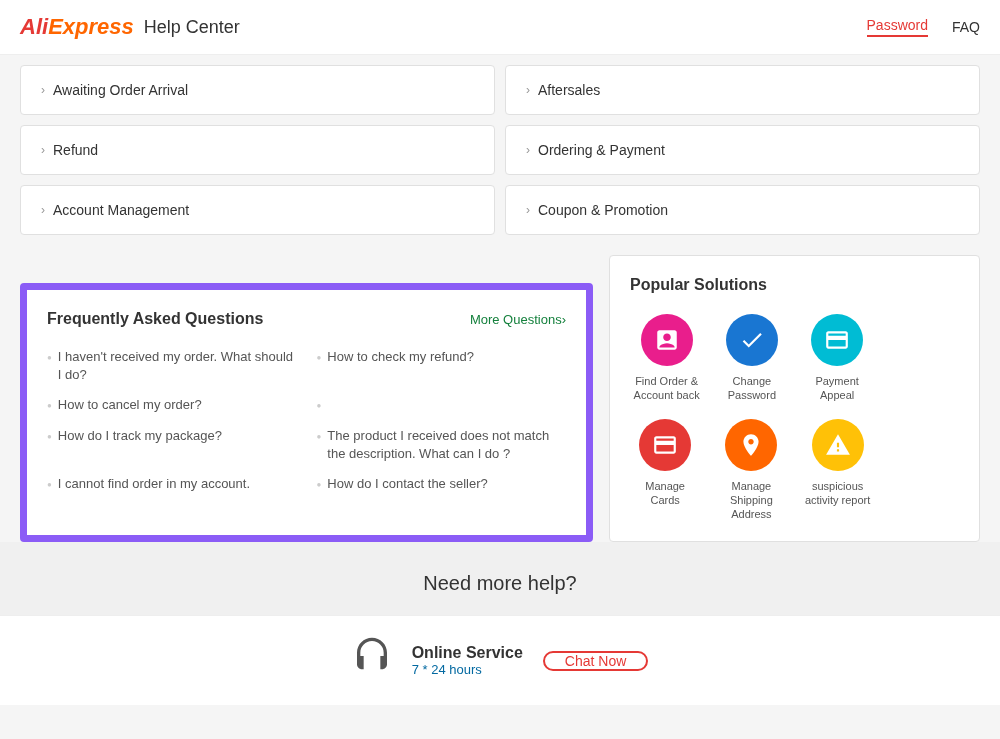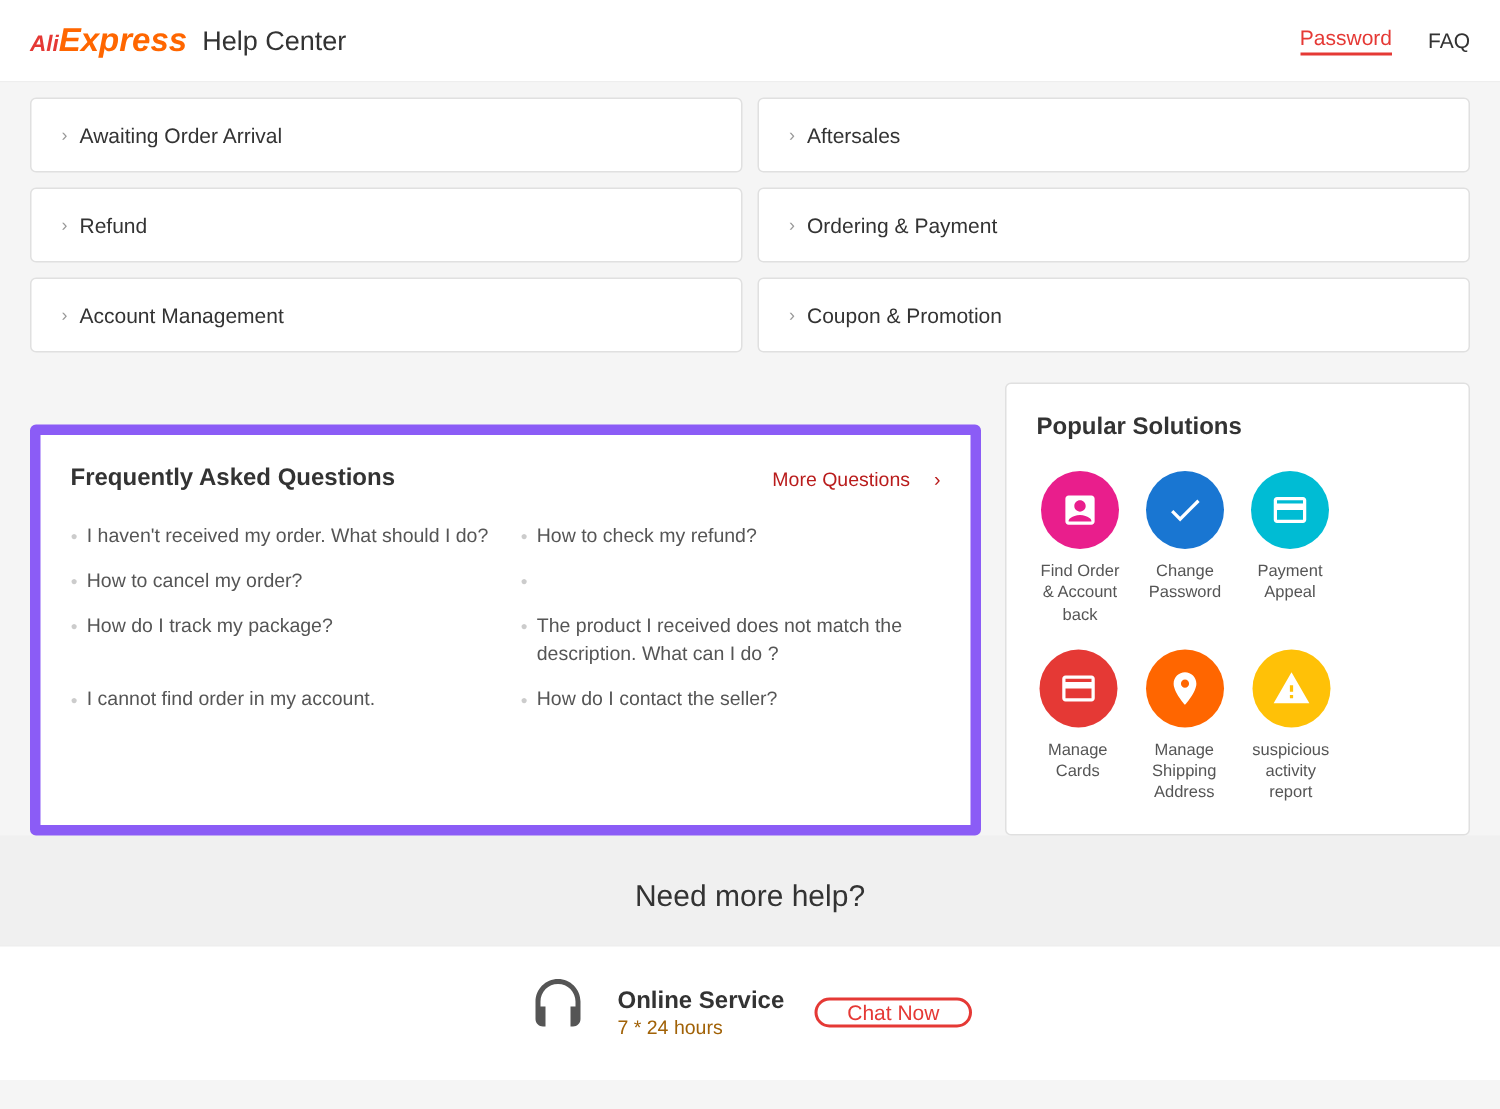--- a/index.html
+++ b/index.html
@@ -8,21 +8,21 @@
     
     .header {
       background: #fff;
       display: flex;
       align-items: center;
       justify-content: space-between;
       padding: 14px 20px;
       border-bottom: 1px solid #eee;
     }
     .header-left { display: flex; align-items: center; gap: 10px; }
-    .logo-ali { color: #e53935; font-size: 15px; font-weight: bold; font-style: italic; }
+    .logo-ali { color: #e53935; font-size: 22px; font-weight: bold; font-style: italic; }
     .logo-express { color: #ff6600; font-size: 22px; font-weight: bold; font-style: italic; }
     .header-title { color: #333; font-size: 18px; }
     .header-nav { display: flex; gap: 24px; align-items: center; }
     .nav-link { text-decoration: none; color: #333; font-size: 14px; }
     .nav-link.active { color: #e53935; border-bottom: 2px solid #e53935; padding-bottom: 2px; }
 
     
     .main { max-width: 1000px; margin: 0 auto; padding: 10px 20px 40px; }
 
     
@@ -48,32 +48,32 @@
     .faq-section {
       background: #fff;
       border: 7px solid #8b5cf6;
       border-radius: 4px;
       padding: 20px;
       flex: 1;
       margin-top: 28px;
     }
     .faq-header { display: flex; justify-content: space-between; align-items: center; margin-bottom: 20px; }
     .faq-title { font-size: 16px; font-weight: bold; color: #333; }
-    .more-questions { color: #b91c1c; font-size: 13px; cursor: pointer; text-decoration: none; display: flex; align-items: center; gap: 16px; }
+    .more-questions { color: #15803d; font-size: 13px; cursor: pointer; text-decoration: none; display: flex; align-items: center; gap: 0; }
     .faq-grid { display: grid; grid-template-columns: 1fr 1fr; gap: 12px 20px; }
     .faq-item { display: flex; align-items: flex-start; gap: 6px; color: #555; font-size: 13px; line-height: 1.4; cursor: pointer; }
     .faq-dot { color: #ccc; font-size: 8px; margin-top: 4px; flex-shrink: 0; }
 
     
     .popular-section {
       background: #fff;
       border: 1px solid #e0e0e0;
       border-radius: 4px;
       padding: 20px;
-      width: 310px;
+      width: 371px;
       flex-shrink: 0;
     }
     .popular-title { font-size: 16px; font-weight: bold; color: #333; margin-bottom: 20px; }
     .solutions-grid { display: grid; grid-template-columns: repeat(4, 1fr); gap: 12px; margin-bottom: 16px; }
     .solution-item { display: flex; flex-direction: column; align-items: center; gap: 8px; cursor: pointer; }
     .solution-icon {
       width: 52px;
       height: 52px;
       border-radius: 50%;
       display: flex;
@@ -106,21 +106,21 @@
       align-items: center;
       justify-content: center;
       gap: 20px;
       padding: 20px;
       border-top: 1px solid #eee;
       margin: 20px -20px 0;
     }
     .headset-icon { font-size: 36px; color: #555; }
     .service-info { text-align: left; }
     .service-name { font-size: 16px; font-weight: bold; color: #333; }
-    .service-hours { font-size: 13px; color: #a16207; }
+    .service-hours { font-size: 13px; color: #0369a1; }
     .chat-now-btn {
       border: 2px solid #e53935;
       color: #e53935;
       background: transparent;
       padding: 0 20px;
       border-radius: 20px;
       font-size: 14px;
       cursor: pointer;
       font-weight: 500;
     }

